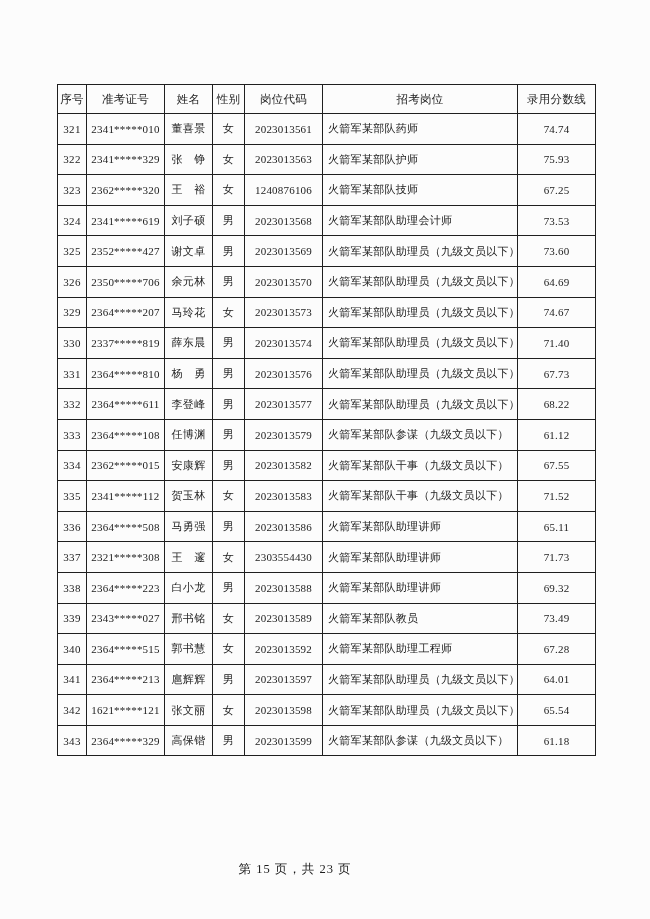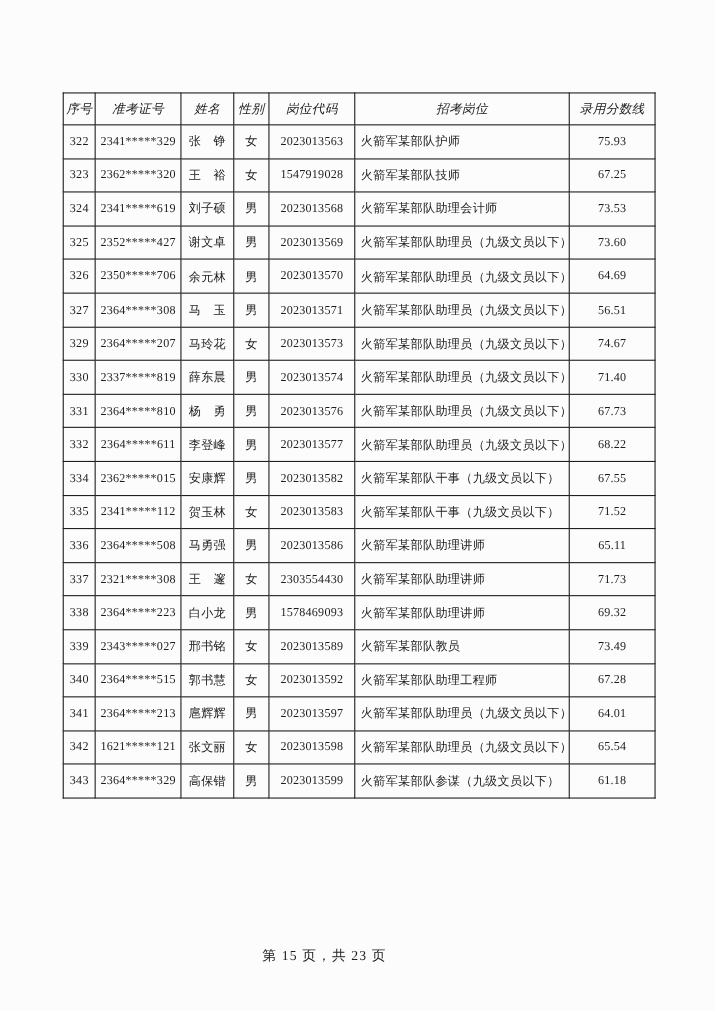--- a/index.html
+++ b/index.html
@@ -32,21 +32,20 @@
     text-align: center;
     vertical-align: middle;
     padding: 0 2px;
     overflow: hidden;
     white-space: nowrap;
     letter-spacing: 0.3px;
   }
   .score-table thead tr { height: 29px; }
   .score-table tbody tr { height: 30.6px; }
   .score-table th {
-    font-style: italic; 
     font-size: 11.5px;
     margin-top: 18px;
   }
   .score-table td.col-position {
     text-align: left;
     padding-left: 5px;
   }
   .score-table td.col-examid,
   .score-table td.col-jobcode,
   .score-table td.col-score {
@@ -84,34 +83,43 @@
           <th>准考证号</th>
           <th>姓名</th>
           <th>性别</th>
           <th>岗位代码</th>
           <th>招考岗位</th>
           <th>录用分数线</th>
         </tr>
     </thead>
     <tbody>
         <tr>
+          <td class="col-index">321</td>
+          <td class="col-examid">2341*****010</td>
+          <td class="col-name">董喜景</td>
+          <td class="col-gender">女</td>
+          <td class="col-jobcode">2023013561</td>
+          <td class="col-position">火箭军某部队药师</td>
+          <td class="col-score">74.74</td>
+        </tr>
+        <tr>
           <td class="col-index">322</td>
           <td class="col-examid">2341*****329</td>
           <td class="col-name">张　铮</td>
           <td class="col-gender">女</td>
           <td class="col-jobcode">2023013563</td>
           <td class="col-position">火箭军某部队护师</td>
           <td class="col-score">75.93</td>
         </tr>
         <tr>
           <td class="col-index">323</td>
           <td class="col-examid">2362*****320</td>
           <td class="col-name">王　裕</td>
           <td class="col-gender">女</td>
-          <td class="col-jobcode">1547919028</td>
+          <td class="col-jobcode">1240876106</td>
           <td class="col-position">火箭军某部队技师</td>
           <td class="col-score">67.25</td>
         </tr>
         <tr>
           <td class="col-index">324</td>
           <td class="col-examid">2341*****619</td>
           <td class="col-name">刘子硕</td>
           <td class="col-gender">男</td>
           <td class="col-jobcode">2023013568</td>
           <td class="col-position">火箭军某部队助理会计师</td>
@@ -129,29 +137,20 @@
         <tr>
           <td class="col-index">326</td>
           <td class="col-examid">2350*****706</td>
           <td class="col-name">余元林</td>
           <td class="col-gender">男</td>
           <td class="col-jobcode">2023013570</td>
           <td class="col-position">火箭军某部队助理员（九级文员以下）</td>
           <td class="col-score">64.69</td>
         </tr>
         <tr>
-          <td class="col-index">327</td>
-          <td class="col-examid">2364*****308</td>
-          <td class="col-name">马　玉</td>
-          <td class="col-gender">男</td>
-          <td class="col-jobcode">2023013571</td>
-          <td class="col-position">火箭军某部队助理员（九级文员以下）</td>
-          <td class="col-score">56.51</td>
-        </tr>
-        <tr>
           <td class="col-index">329</td>
           <td class="col-examid">2364*****207</td>
           <td class="col-name">马玲花</td>
           <td class="col-gender">女</td>
           <td class="col-jobcode">2023013573</td>
           <td class="col-position">火箭军某部队助理员（九级文员以下）</td>
           <td class="col-score">74.67</td>
         </tr>
         <tr>
           <td class="col-index">330</td>
@@ -174,20 +173,29 @@
         <tr>
           <td class="col-index">332</td>
           <td class="col-examid">2364*****611</td>
           <td class="col-name">李登峰</td>
           <td class="col-gender">男</td>
           <td class="col-jobcode">2023013577</td>
           <td class="col-position">火箭军某部队助理员（九级文员以下）</td>
           <td class="col-score">68.22</td>
         </tr>
         <tr>
+          <td class="col-index">333</td>
+          <td class="col-examid">2364*****108</td>
+          <td class="col-name">任博渊</td>
+          <td class="col-gender">男</td>
+          <td class="col-jobcode">2023013579</td>
+          <td class="col-position">火箭军某部队参谋（九级文员以下）</td>
+          <td class="col-score">61.12</td>
+        </tr>
+        <tr>
           <td class="col-index">334</td>
           <td class="col-examid">2362*****015</td>
           <td class="col-name">安康辉</td>
           <td class="col-gender">男</td>
           <td class="col-jobcode">2023013582</td>
           <td class="col-position">火箭军某部队干事（九级文员以下）</td>
           <td class="col-score">67.55</td>
         </tr>
         <tr>
           <td class="col-index">335</td>
@@ -214,21 +222,21 @@
           <td class="col-gender">女</td>
           <td class="col-jobcode">2303554430</td>
           <td class="col-position">火箭军某部队助理讲师</td>
           <td class="col-score">71.73</td>
         </tr>
         <tr>
           <td class="col-index">338</td>
           <td class="col-examid">2364*****223</td>
           <td class="col-name">白小龙</td>
           <td class="col-gender">男</td>
-          <td class="col-jobcode">1578469093</td>
+          <td class="col-jobcode">2023013588</td>
           <td class="col-position">火箭军某部队助理讲师</td>
           <td class="col-score">69.32</td>
         </tr>
         <tr>
           <td class="col-index">339</td>
           <td class="col-examid">2343*****027</td>
           <td class="col-name">邢书铭</td>
           <td class="col-gender">女</td>
           <td class="col-jobcode">2023013589</td>
           <td class="col-position">火箭军某部队教员</td>

